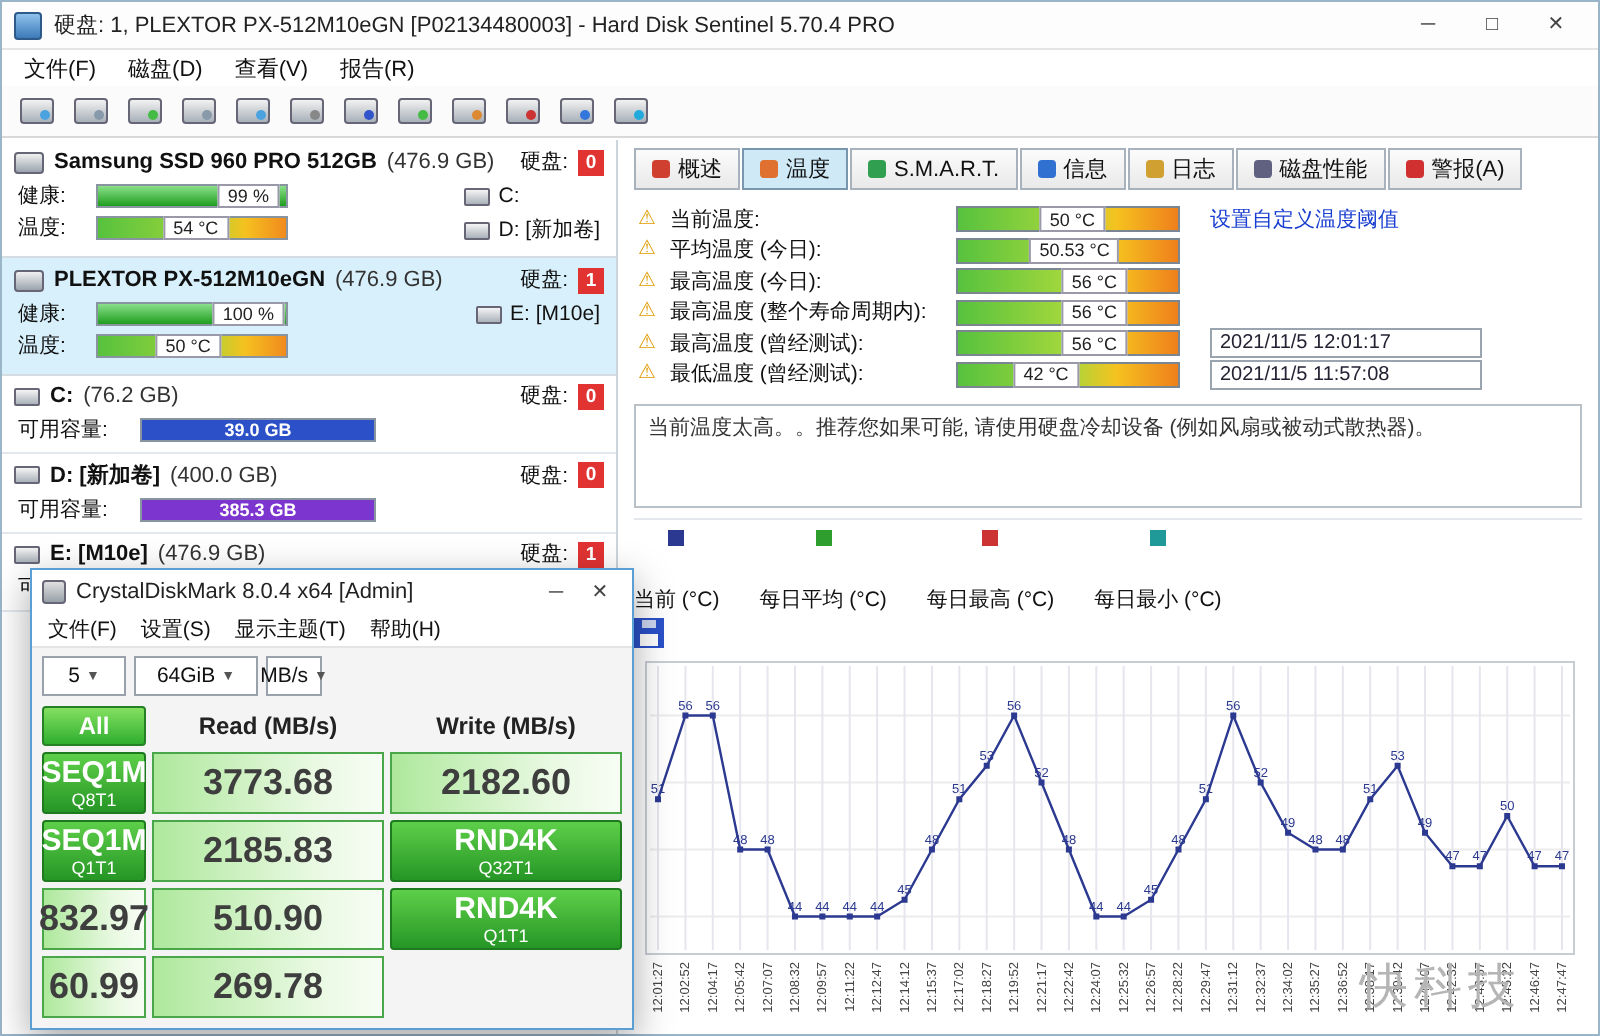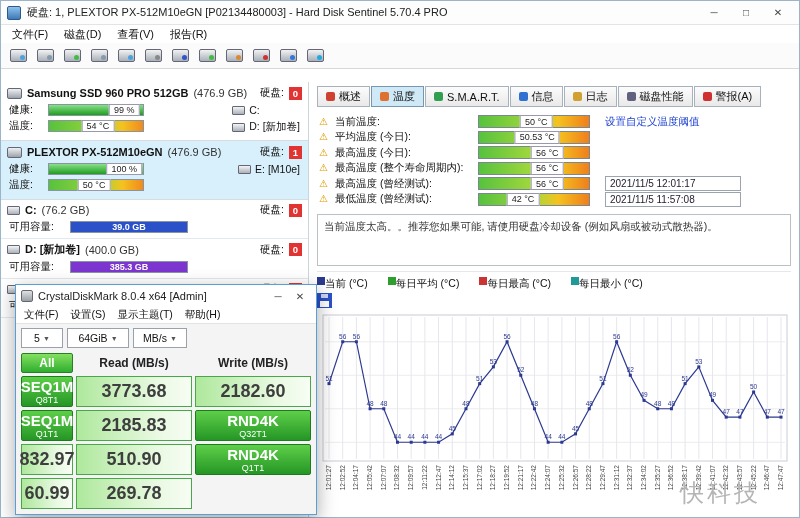--- a/index.html
+++ b/index.html
@@ -14,21 +14,21 @@
 .win-controls{display:flex;gap:2px;}
 .win-btn{width:30px;height:18px;display:flex;align-items:center;justify-content:center;font-size:10px;color:#444;}
 .menubar{height:18px;display:flex;align-items:center;gap:2px;padding:0 4px;background:#fff;}
 .menu-item{padding:1px 7px;}
 .toolbar{height:26px;display:flex;align-items:center;gap:3px;padding:0 5px;background:#fbfbfb;border-bottom:1px solid #d8d8d8;}
 .tool-btn{width:24px;height:22px;display:flex;align-items:center;justify-content:center;border-radius:3px;}
 .tool-ico{width:17px;height:13px;background:linear-gradient(#f2f2f2,#a8b0b8);border:1px solid #667;border-radius:2px;position:relative;}
 .tool-ico::after{content:"";position:absolute;right:1px;bottom:1px;width:5px;height:5px;border-radius:50%;background:var(--dot,#4aa3e0);}
 
 
-.content{position:absolute;top:69px;bottom:0;left:0;right:0;display:flex;margin-top:12px;}
+.content{position:absolute;top:69px;bottom:0;left:0;right:0;display:flex;}
 .left-panel{width:308px;border-right:1px solid #ccd4dc;background:#fff;}
 .right-panel{flex:1;padding:4px 8px;background:#fff;overflow:hidden;}
 
 
 .disk-block{position:relative;padding:4px 6px 5px;border-bottom:1px solid #d5dde3;}
 .disk-block.selected{background:#d8f0fb;}
 .row1{display:flex;align-items:center;gap:5px;margin-bottom:3px;}
 .disk-ico{width:15px;height:11px;background:linear-gradient(#f0f0f0,#9aa4ae);border:1px solid #667;border-radius:2px;flex:0 0 auto;}
 .disk-name{font-weight:bold;}
 .disk-cap{color:#333;}
@@ -57,38 +57,38 @@
 .tab-ico{width:9px;height:9px;border-radius:2px;flex:0 0 auto;}
 .trow{display:flex;align-items:center;gap:5px;height:15.5px;}
 .warn-ico{width:13px;font-size:10px;color:#e09a00;text-align:center;line-height:1;}
 .tlabel{width:138px;font-size:10.5px;}
 .gauge{position:relative;width:112px;height:13px;border:1px solid #7a8692;background:linear-gradient(to right,#57c23e 0%,#a5d83c 50%,#f5c21f 72%,#ef7f1c 100%);flex:0 0 auto;}
 .tnote{margin-left:10px;width:136px;height:15px;border:1px solid #9aa4ae;background:#fff;font-size:10px;display:flex;align-items:center;padding:0 4px;color:#223;}
 .tlink{margin-left:10px;color:#1a3fd0;font-size:10.5px;cursor:pointer;}
 .advisory{margin-top:7px;border:1px solid #b8c0c8;min-height:52px;padding:4px 6px;font-size:10.5px;color:#333;line-height:1.5;}
 .chart-sec{margin-top:5px;border-top:1px solid #e4e8ec;padding-top:3px;}
 .legend{display:flex;gap:20px;align-items:center;font-size:10.5px;margin:2px 0;}
-.legend-item{display:flex;align-items:flex-start;gap:0;}
+.legend-item{display:flex;align-items:center;gap:20px;flex-direction:column;}
 .legend-marker{width:8px;height:8px;}
 .save-ico{width:15px;height:15px;background:#2b50c8;position:relative;margin:2px 0 1px;}
 .save-ico::before{content:"";position:absolute;left:3px;right:3px;bottom:1px;height:6px;background:#fff;}
 .save-ico::after{content:"";position:absolute;left:4px;right:4px;top:1px;height:4px;background:#cdd6f0;}
 
 
 .cdm{position:absolute;left:14px;top:283px;width:302px;height:231px;background:#f4f4f4;border:1px solid #5a9fd4;box-shadow:0 6px 18px rgba(0,0,0,.35);}
 .cdm-titlebar{height:22px;background:#fff;display:flex;align-items:center;gap:5px;padding:0 5px;}
 .cdm-icon{width:12px;height:12px;background:linear-gradient(#e0e0e0,#98a0a8);border:1px solid #667;border-radius:2px;}
 .cdm-title{flex:1;font-size:11px;color:#222;white-space:nowrap;overflow:hidden;}
 .cdm-win-btn{width:22px;height:16px;display:flex;align-items:center;justify-content:center;font-size:10px;color:#444;}
 .cdm-menubar{height:17px;display:flex;align-items:center;padding:0 2px;background:#fff;border-bottom:1px solid #e4e4e4;}
 .cdm-menu{padding:1px 6px;font-size:10.5px;}
 .cdm-controls{display:flex;gap:4px;padding:4px 5px 2px;}
 .select{height:20px;border:1px solid #99a2aa;background:#fff;display:flex;align-items:center;justify-content:center;gap:3px;font-size:10.5px;padding:0 2px;white-space:nowrap;}
 .select .arr{font-size:7px;color:#555;}
-.sel-0{width:42px}.sel-1{width:62px}.sel-2{width:128px}.sel-3{width:54px}
+.sel-0{width:42px}.sel-1{width:62px}.sel-2{width:128px}.sel-3{width:28px}
 .cdm-grid{display:grid;grid-template-columns:52px 116px 116px;gap:3px;padding:3px 5px;}
 .hdr{display:flex;align-items:center;justify-content:center;font-weight:bold;font-size:12px;height:20px;color:#222;}
 .all-btn{height:20px;display:flex;align-items:center;justify-content:center;background:linear-gradient(#84e060,#2fae2f);border:1px solid #268026;border-radius:2px;color:#fff;font-weight:bold;font-size:12px;}
 .test-btn{height:31px;display:flex;flex-direction:column;align-items:center;justify-content:center;background:linear-gradient(#5ecf49,#259625);border:1px solid #1e7a1e;border-radius:2px;color:#fff;line-height:1.15;}
 .test-btn .l1{font-size:15px;font-weight:bold;}
 .test-btn .l2{font-size:9px;}
 .cell{height:31px;border:1px solid #49a649;background:linear-gradient(to right,#aee89c,#e9f9e2 70%,#f7fdf4);display:flex;align-items:center;justify-content:center;font-size:18px;font-weight:bold;color:#3e3e3e;}
 
 .watermark{position:absolute;right:38px;bottom:8px;font-size:24px;color:#b5b5b5;letter-spacing:3px;}
 </style>

